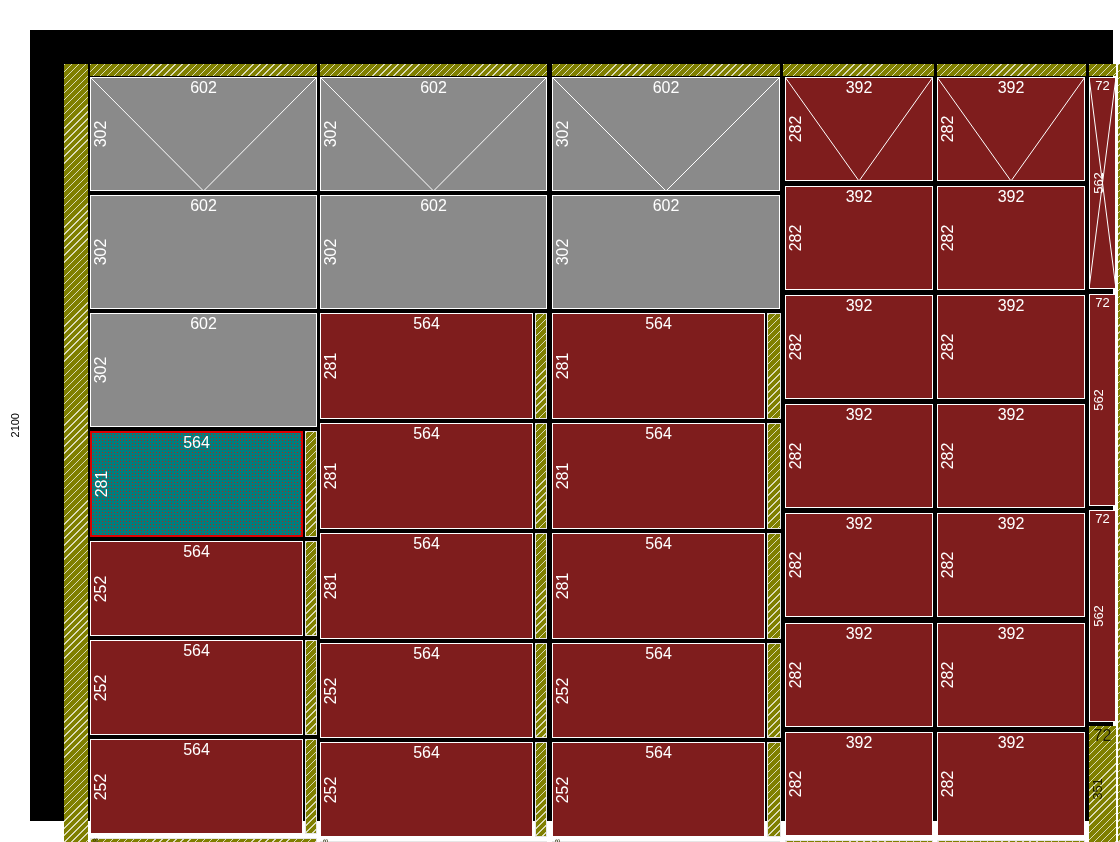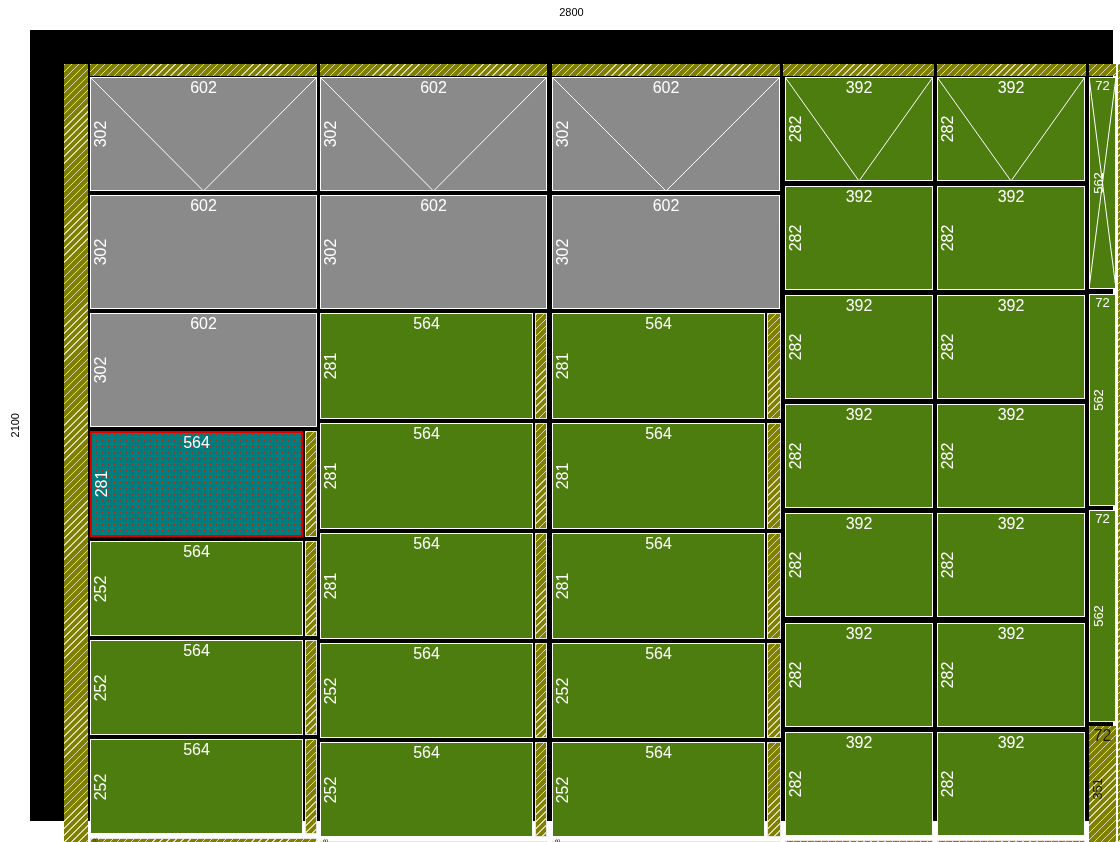--- a/index.html
+++ b/index.html
@@ -3,41 +3,40 @@
 <meta charset="utf-8">
 <style>
   html,body{margin:0;padding:0;background:#fff;font-family:"Liberation Sans",sans-serif;}
   #stage{position:relative;width:1120px;height:842px;background:#fff;overflow:hidden;}
   #sheet{position:absolute;left:30px;top:30px;width:1079px;height:787px;border:2px solid #000;background:#000;}
   .rect{position:absolute;box-sizing:border-box;}
   .hatch{background-color:#7f7f00;
          background-image:repeating-linear-gradient(135deg,rgba(235,235,214,0.85) 0 1px,transparent 1px 5px);}
   .offcut{border:1px solid #e6e6e6;}
   .panel-gray{background:#8a8a8a;border:1px solid #fff;}
-  .panel-teal{background:#4d7c0f;border:1px solid #fff;}
+  .panel-teal{background:#7f1d1d;border:1px solid #fff;}
   .panel-selected{background-color:#007e7e;border:2px solid #de0000;
          background-image:radial-gradient(rgba(175,40,28,0.95) 0.7px,transparent 0.95px);
          background-size:3px 3px;}
   .wl{position:absolute;top:1px;left:0;right:0;text-align:center;color:#fff;font-size:16px;line-height:1.1;white-space:nowrap;}
   .hl{position:absolute;left:2px;top:50%;transform:translateY(-50%) rotate(180deg);
       writing-mode:vertical-rl;color:#fff;font-size:16px;line-height:1;white-space:nowrap;}
   .narrow{font-size:13px;}
   .dk{color:#1c1c00;}
   .sm{font-size:7px;color:#2e2e08;top:50%;transform:translateY(-50%);}
   .smv{font-size:7px;color:#2e2e08;left:1px;}
   .mark{position:absolute;left:-1px;top:-1px;pointer-events:none;}
   .dim-top{position:absolute;left:30px;top:6px;width:1083px;text-align:center;color:#000;font-size:11px;}
   .dim-left{position:absolute;left:6px;top:30px;width:18px;height:791px;display:flex;align-items:center;justify-content:center;}
   .dim-left span{writing-mode:vertical-rl;transform:rotate(180deg);color:#000;font-size:11px;}
 </style>
 </head>
 <body>
 
 <div id="stage">
-  <div class="dim-top">2800</div>
   <div class="dim-left">
     <span>2100</span>
   </div>
   <div id="sheet">
       <div class="rect hatch" style="left: 32px; top: 32px; width: 24px; height: 787px;"></div>
       <div class="rect hatch" style="left: 1086px; top: 32px; width: 25px; height: 787px;"></div>
       <div class="rect hatch" style="left: 58px; top: 32px; width: 227px; height: 12px;"></div>
       <div class="rect hatch" style="left: 288px; top: 32px; width: 227px; height: 12px;"></div>
       <div class="rect hatch" style="left: 520px; top: 32px; width: 228px; height: 12px;"></div>
       <div class="rect hatch" style="left: 751px; top: 32px; width: 151px; height: 12px;"></div>

